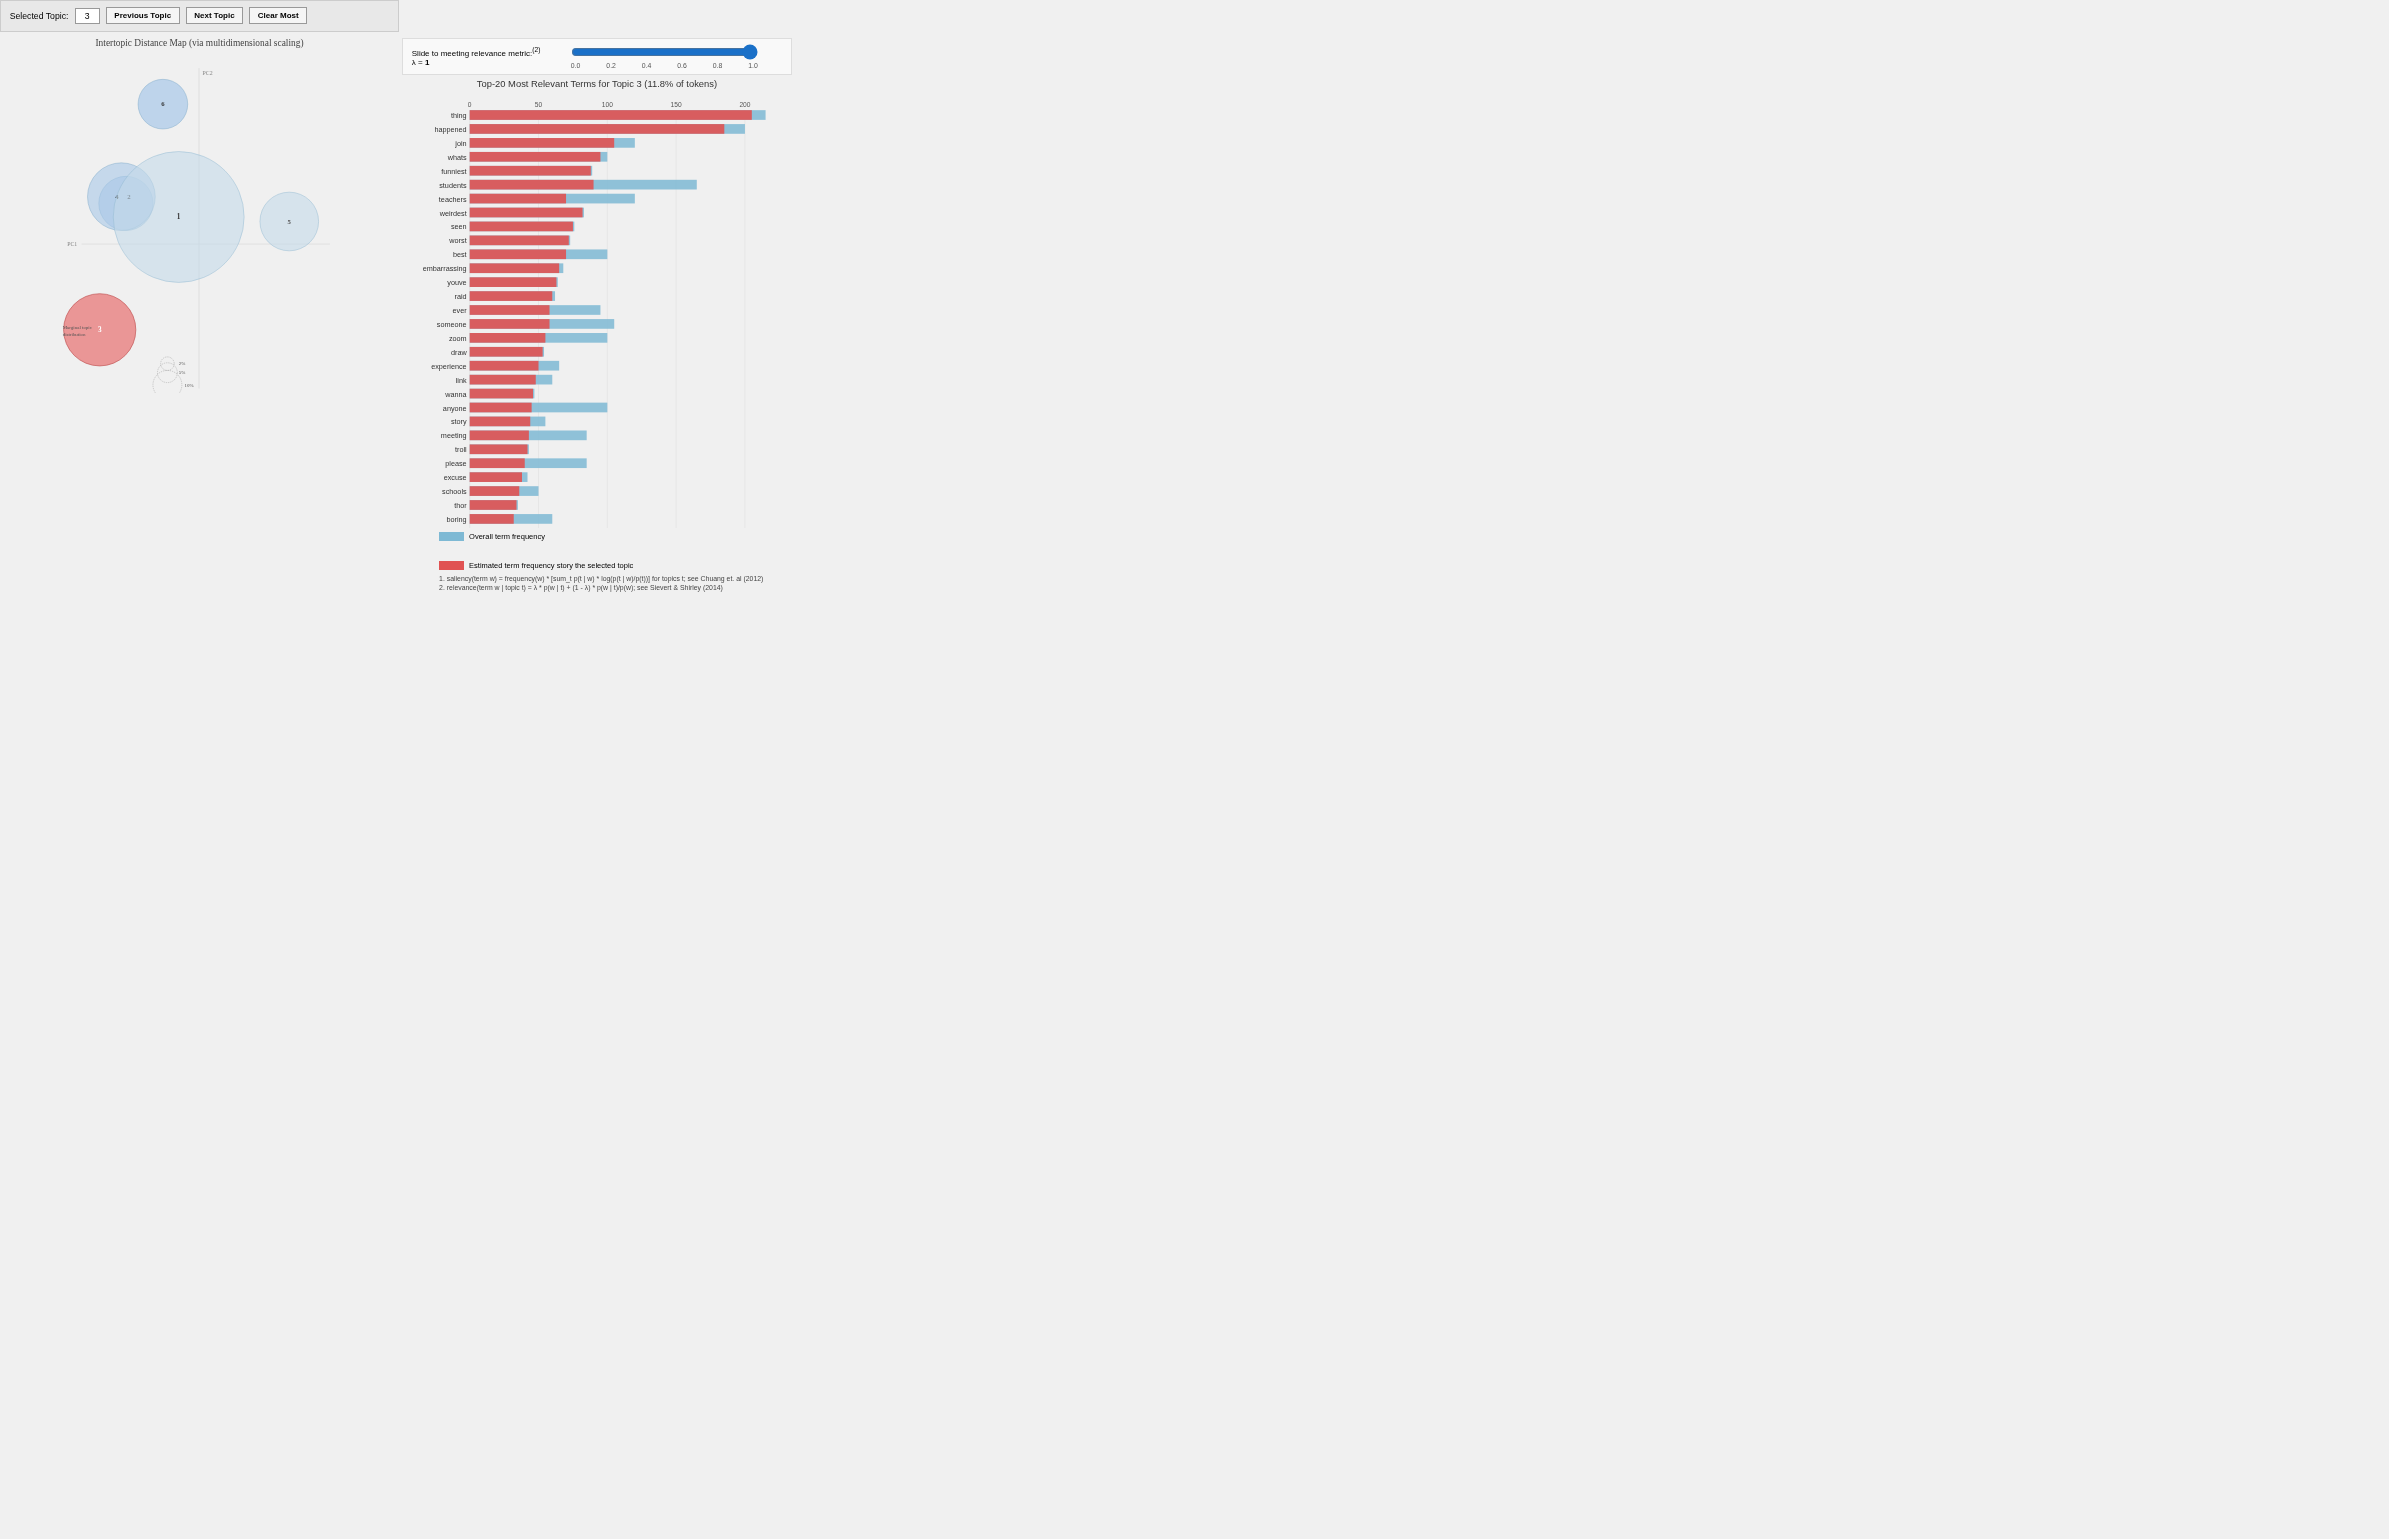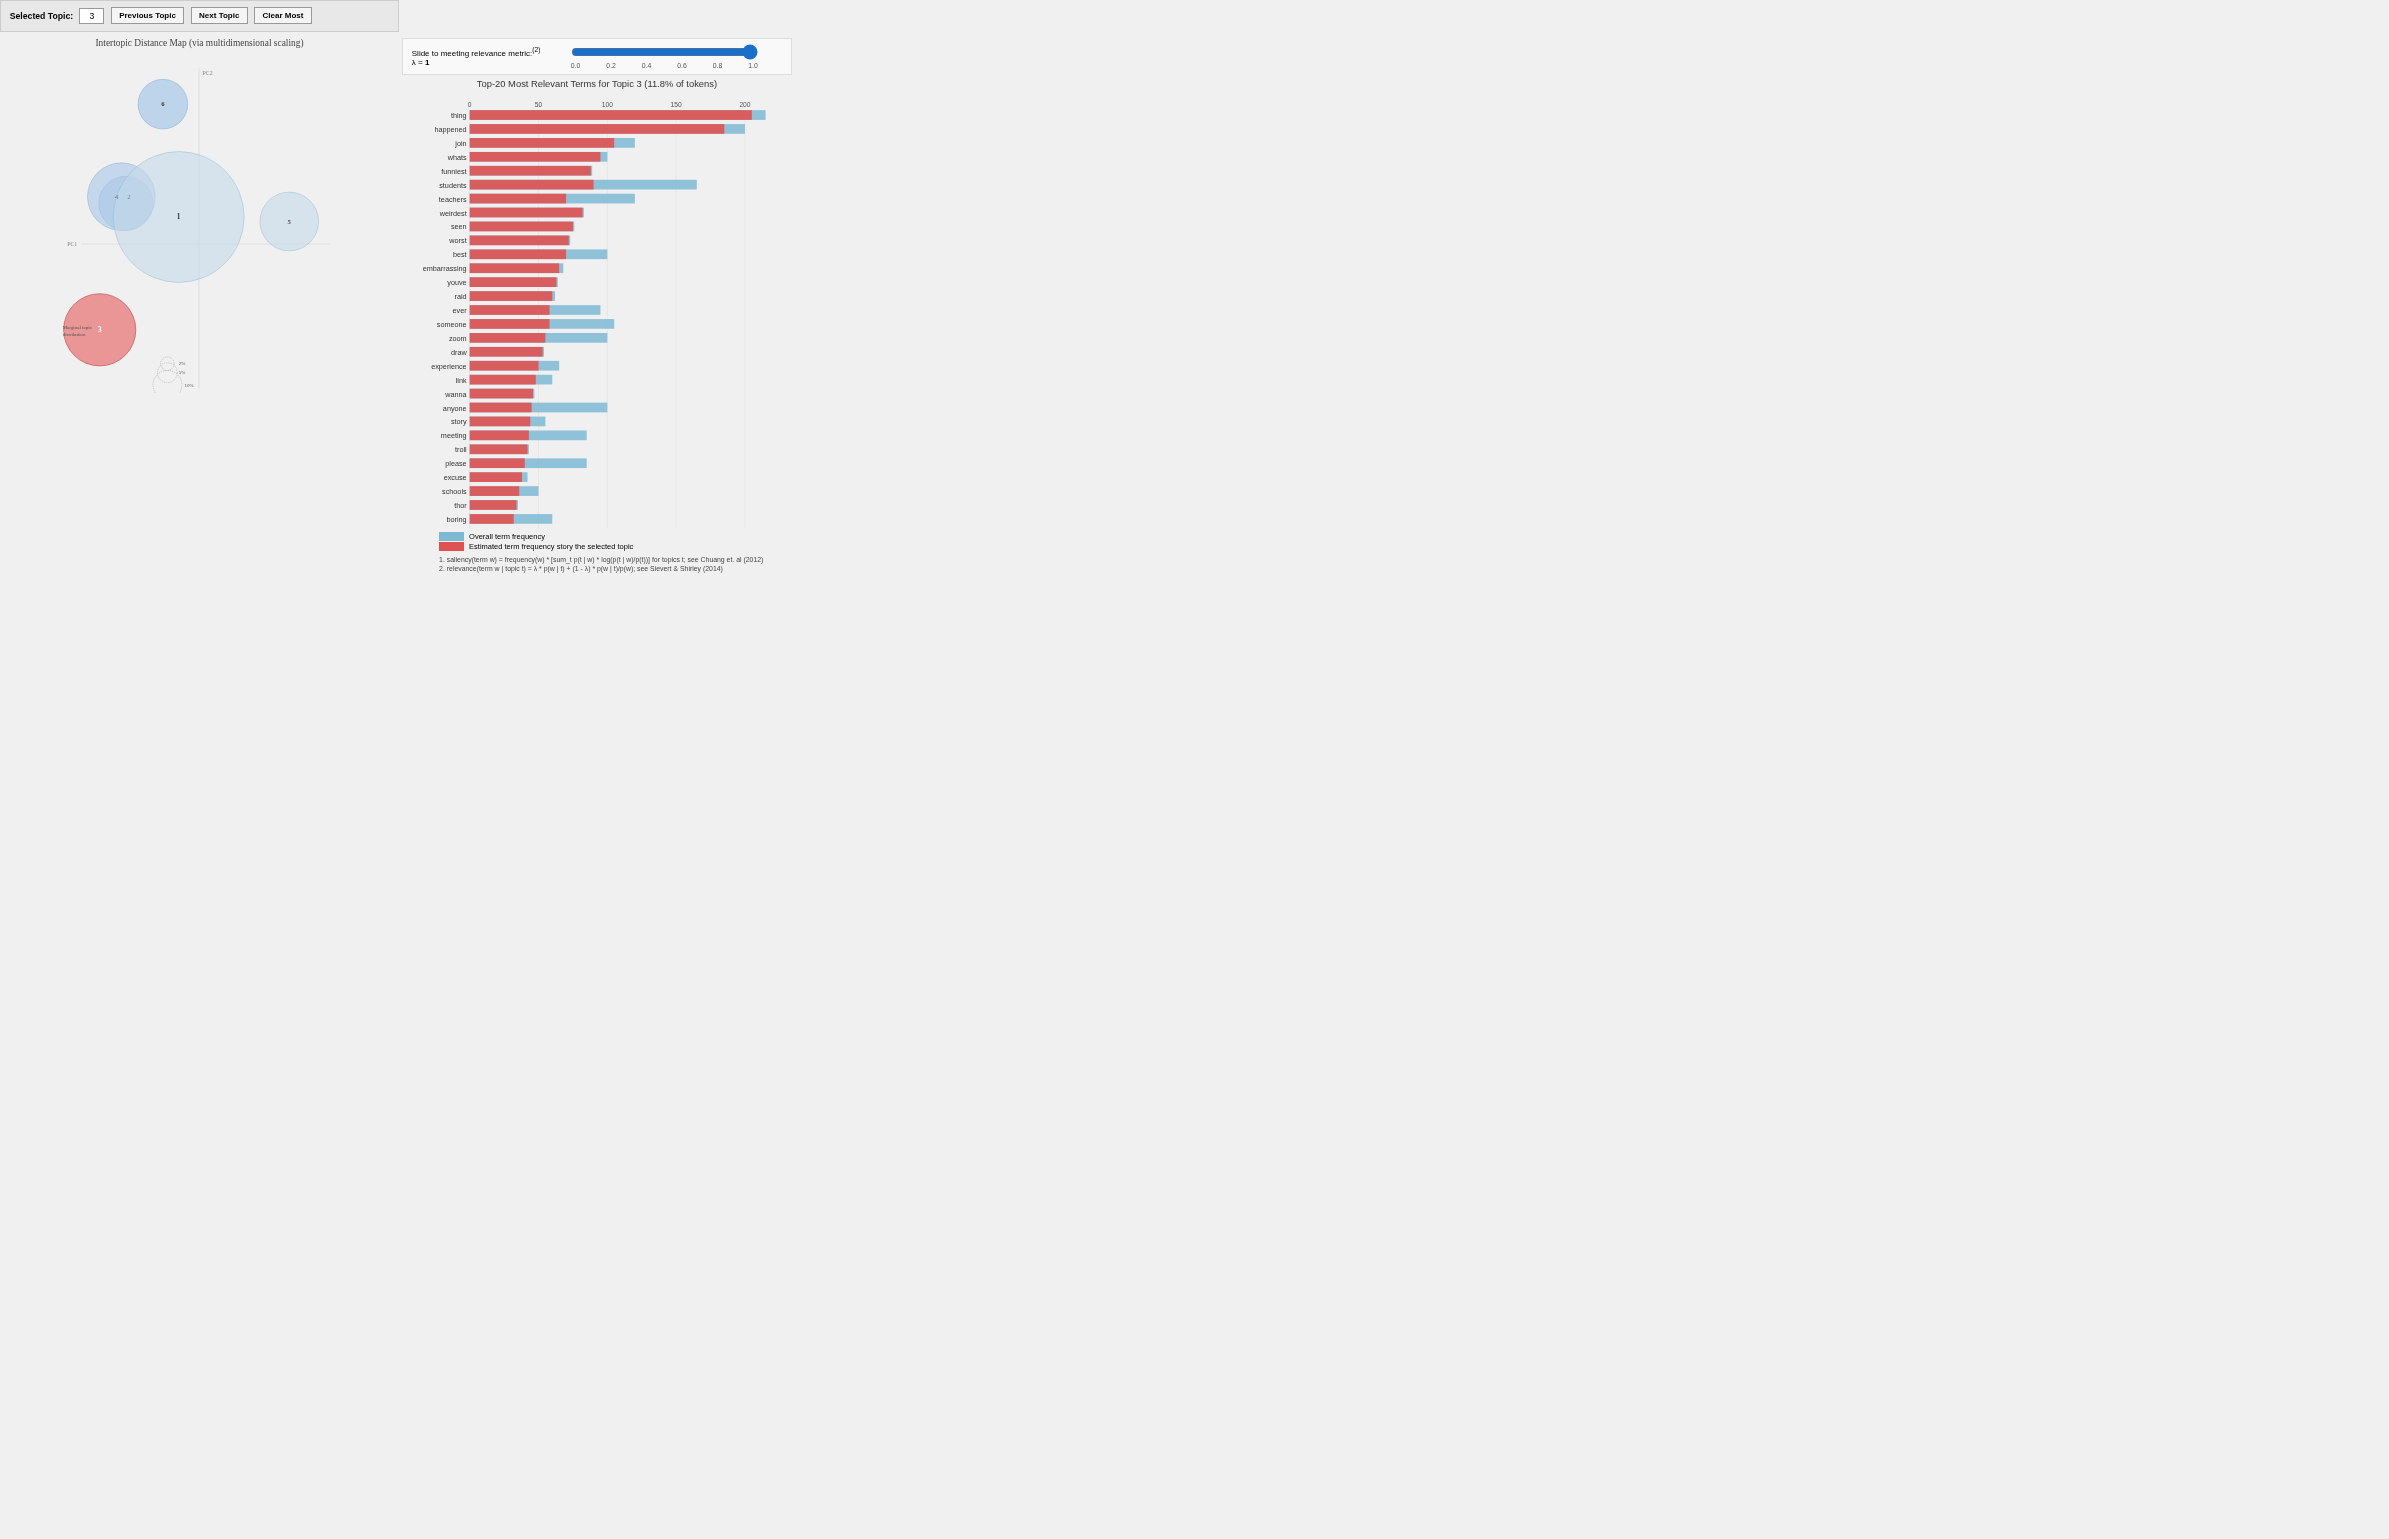--- a/index.html
+++ b/index.html
@@ -14,21 +14,21 @@
       background: #e8e8e8;
       border: 0.6px solid #ccc;
       padding: 6.2px 8.7px;
       display: flex;
       align-items: center;
       gap: 6.2px;
       width: 399px;
     }
     .top-bar label {
       font-size: 8.7px;
-      font-weight: bold;
+      font-weight: normal;
     }
     .topic-input {
       width: 25px;
       border: 0.6px solid #999;
       padding: 1.9px 3.1px;
       font-size: 8.7px;
       text-align: center;
     }
     .nav-btn {
       border: 0.6px solid #999;
@@ -118,21 +118,21 @@
     .barchart-svg {
       width: 100%;
       height: 436px;
     }
 
     
     .legend-area {
       margin-top: 2.5px;
       display: flex;
       flex-direction: column;
-      gap: 1px;
+      gap: 20px;
       padding-left: 37px;
     }
     .legend-item {
       display: flex;
       align-items: center;
       gap: 5px;
       font-size: 7.5px;
     }
     .legend-box {
       width: 25px;

